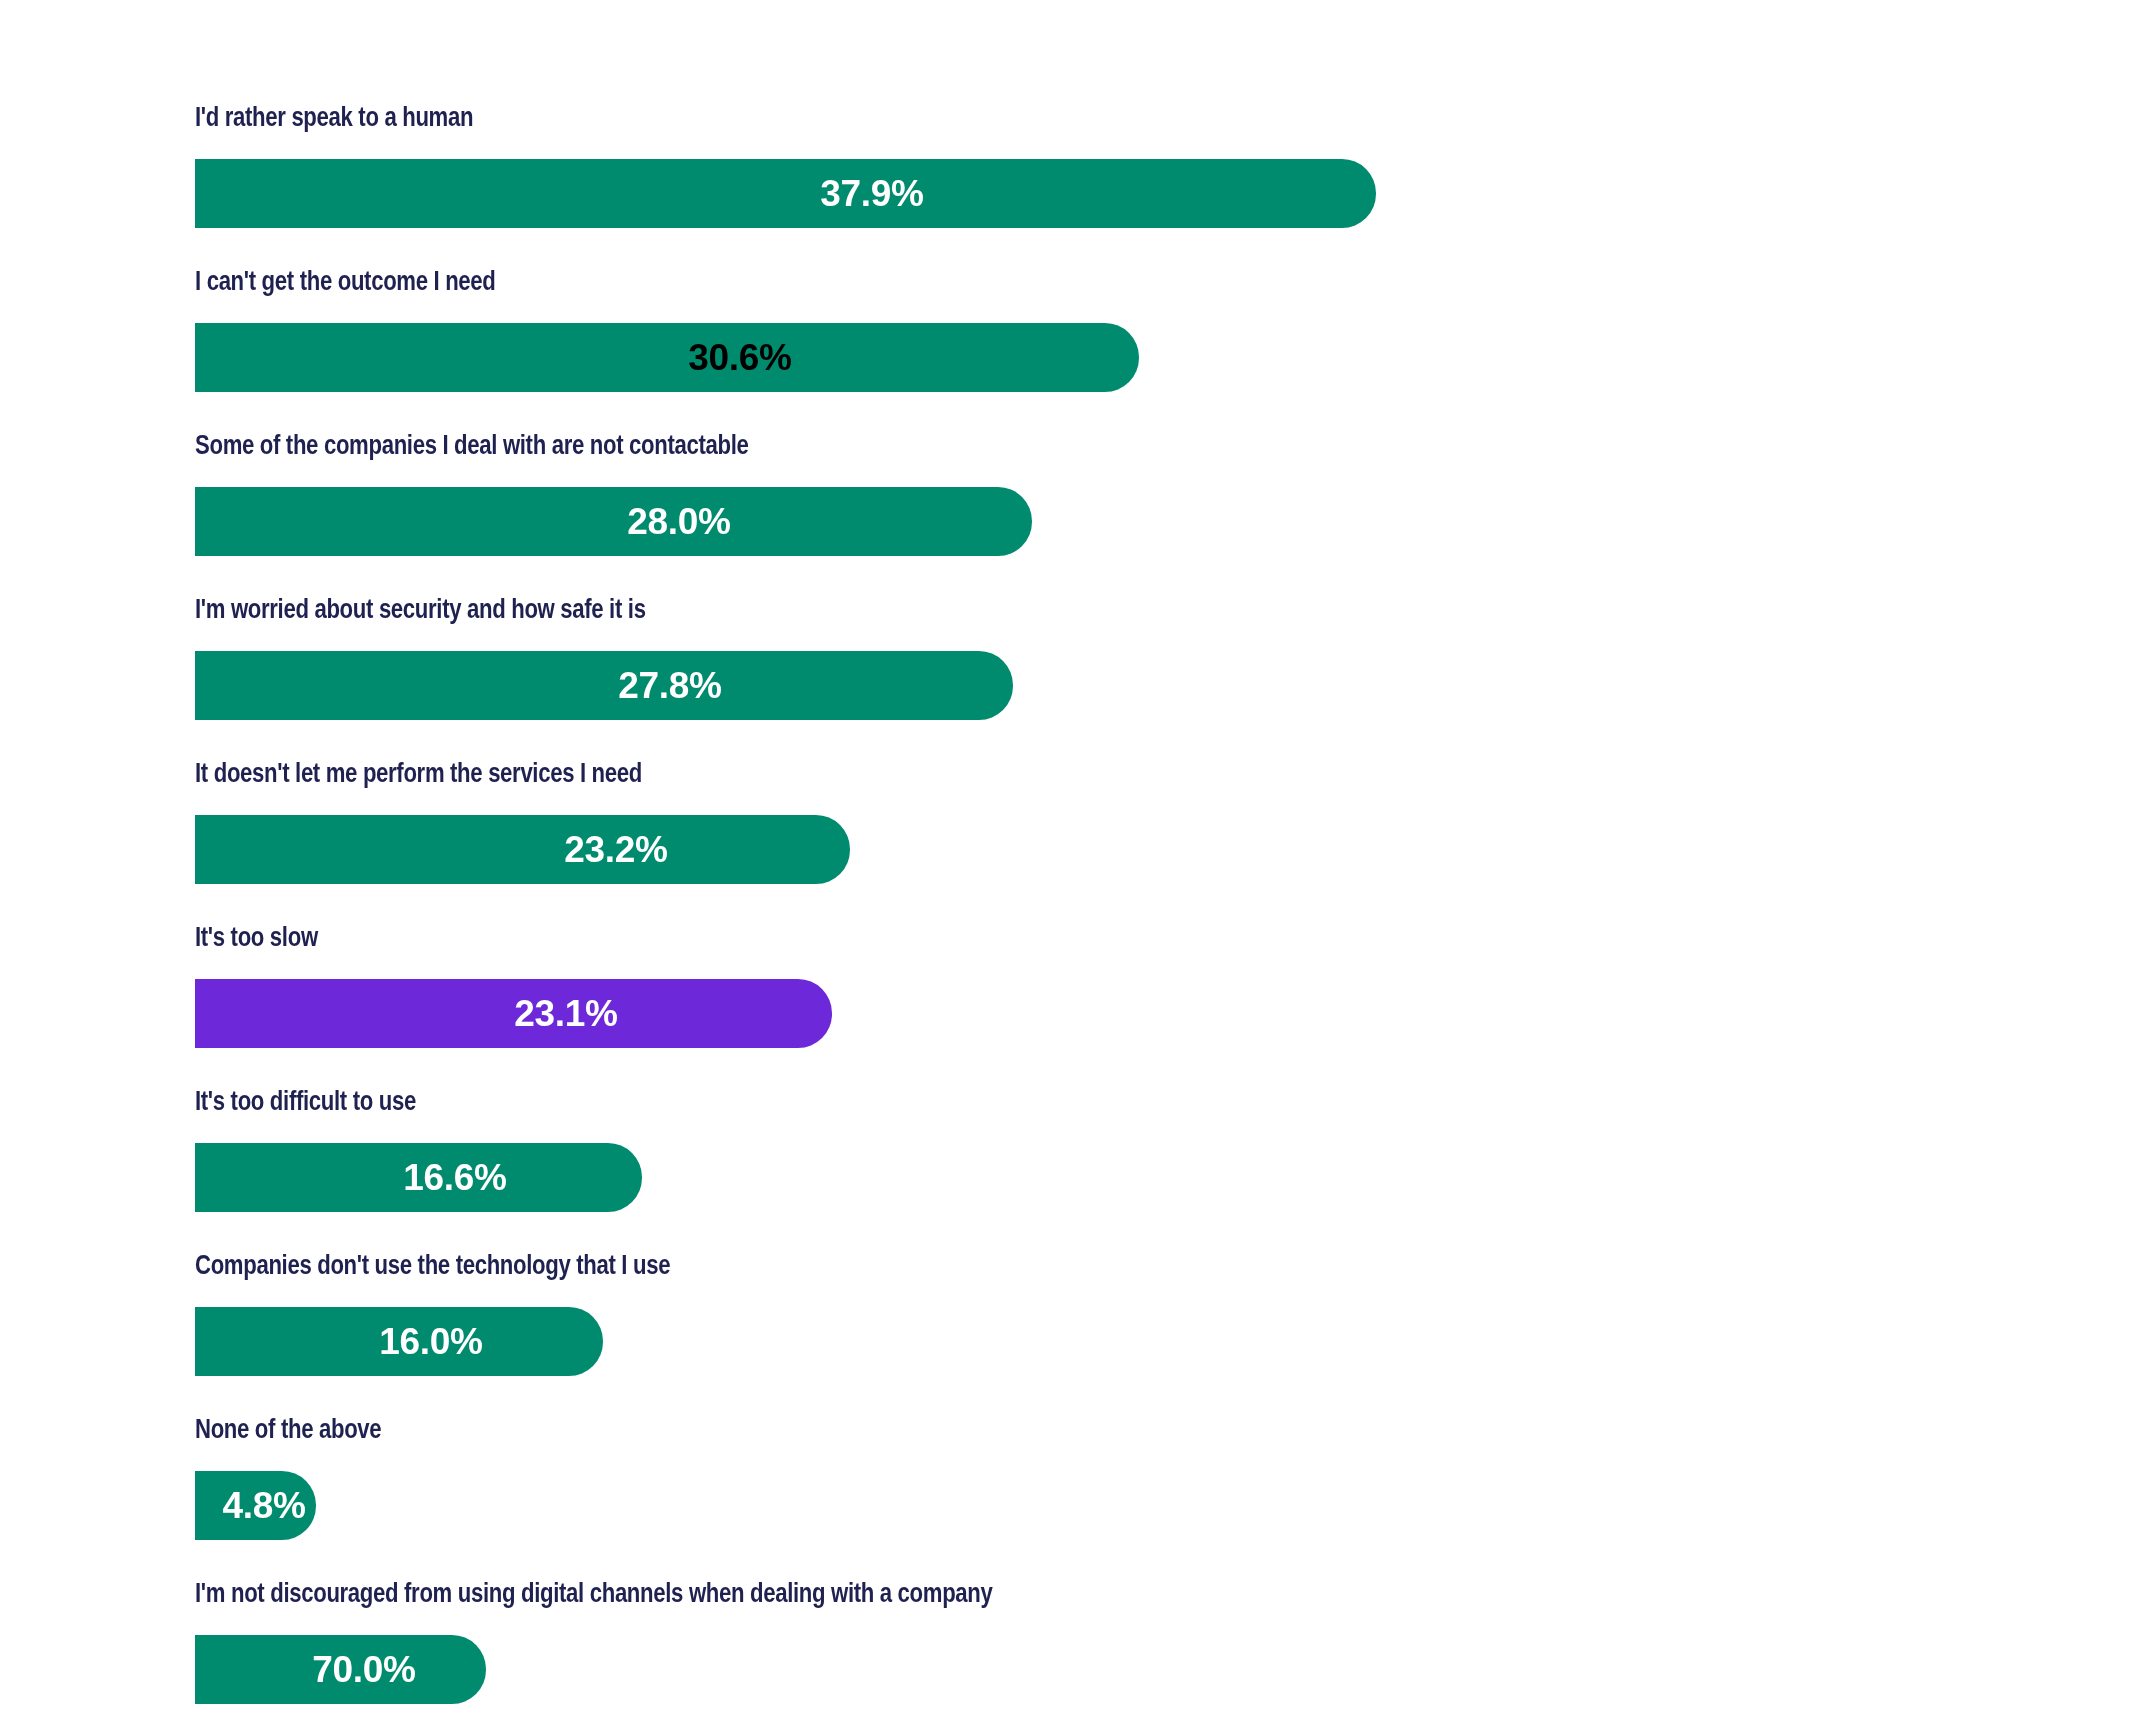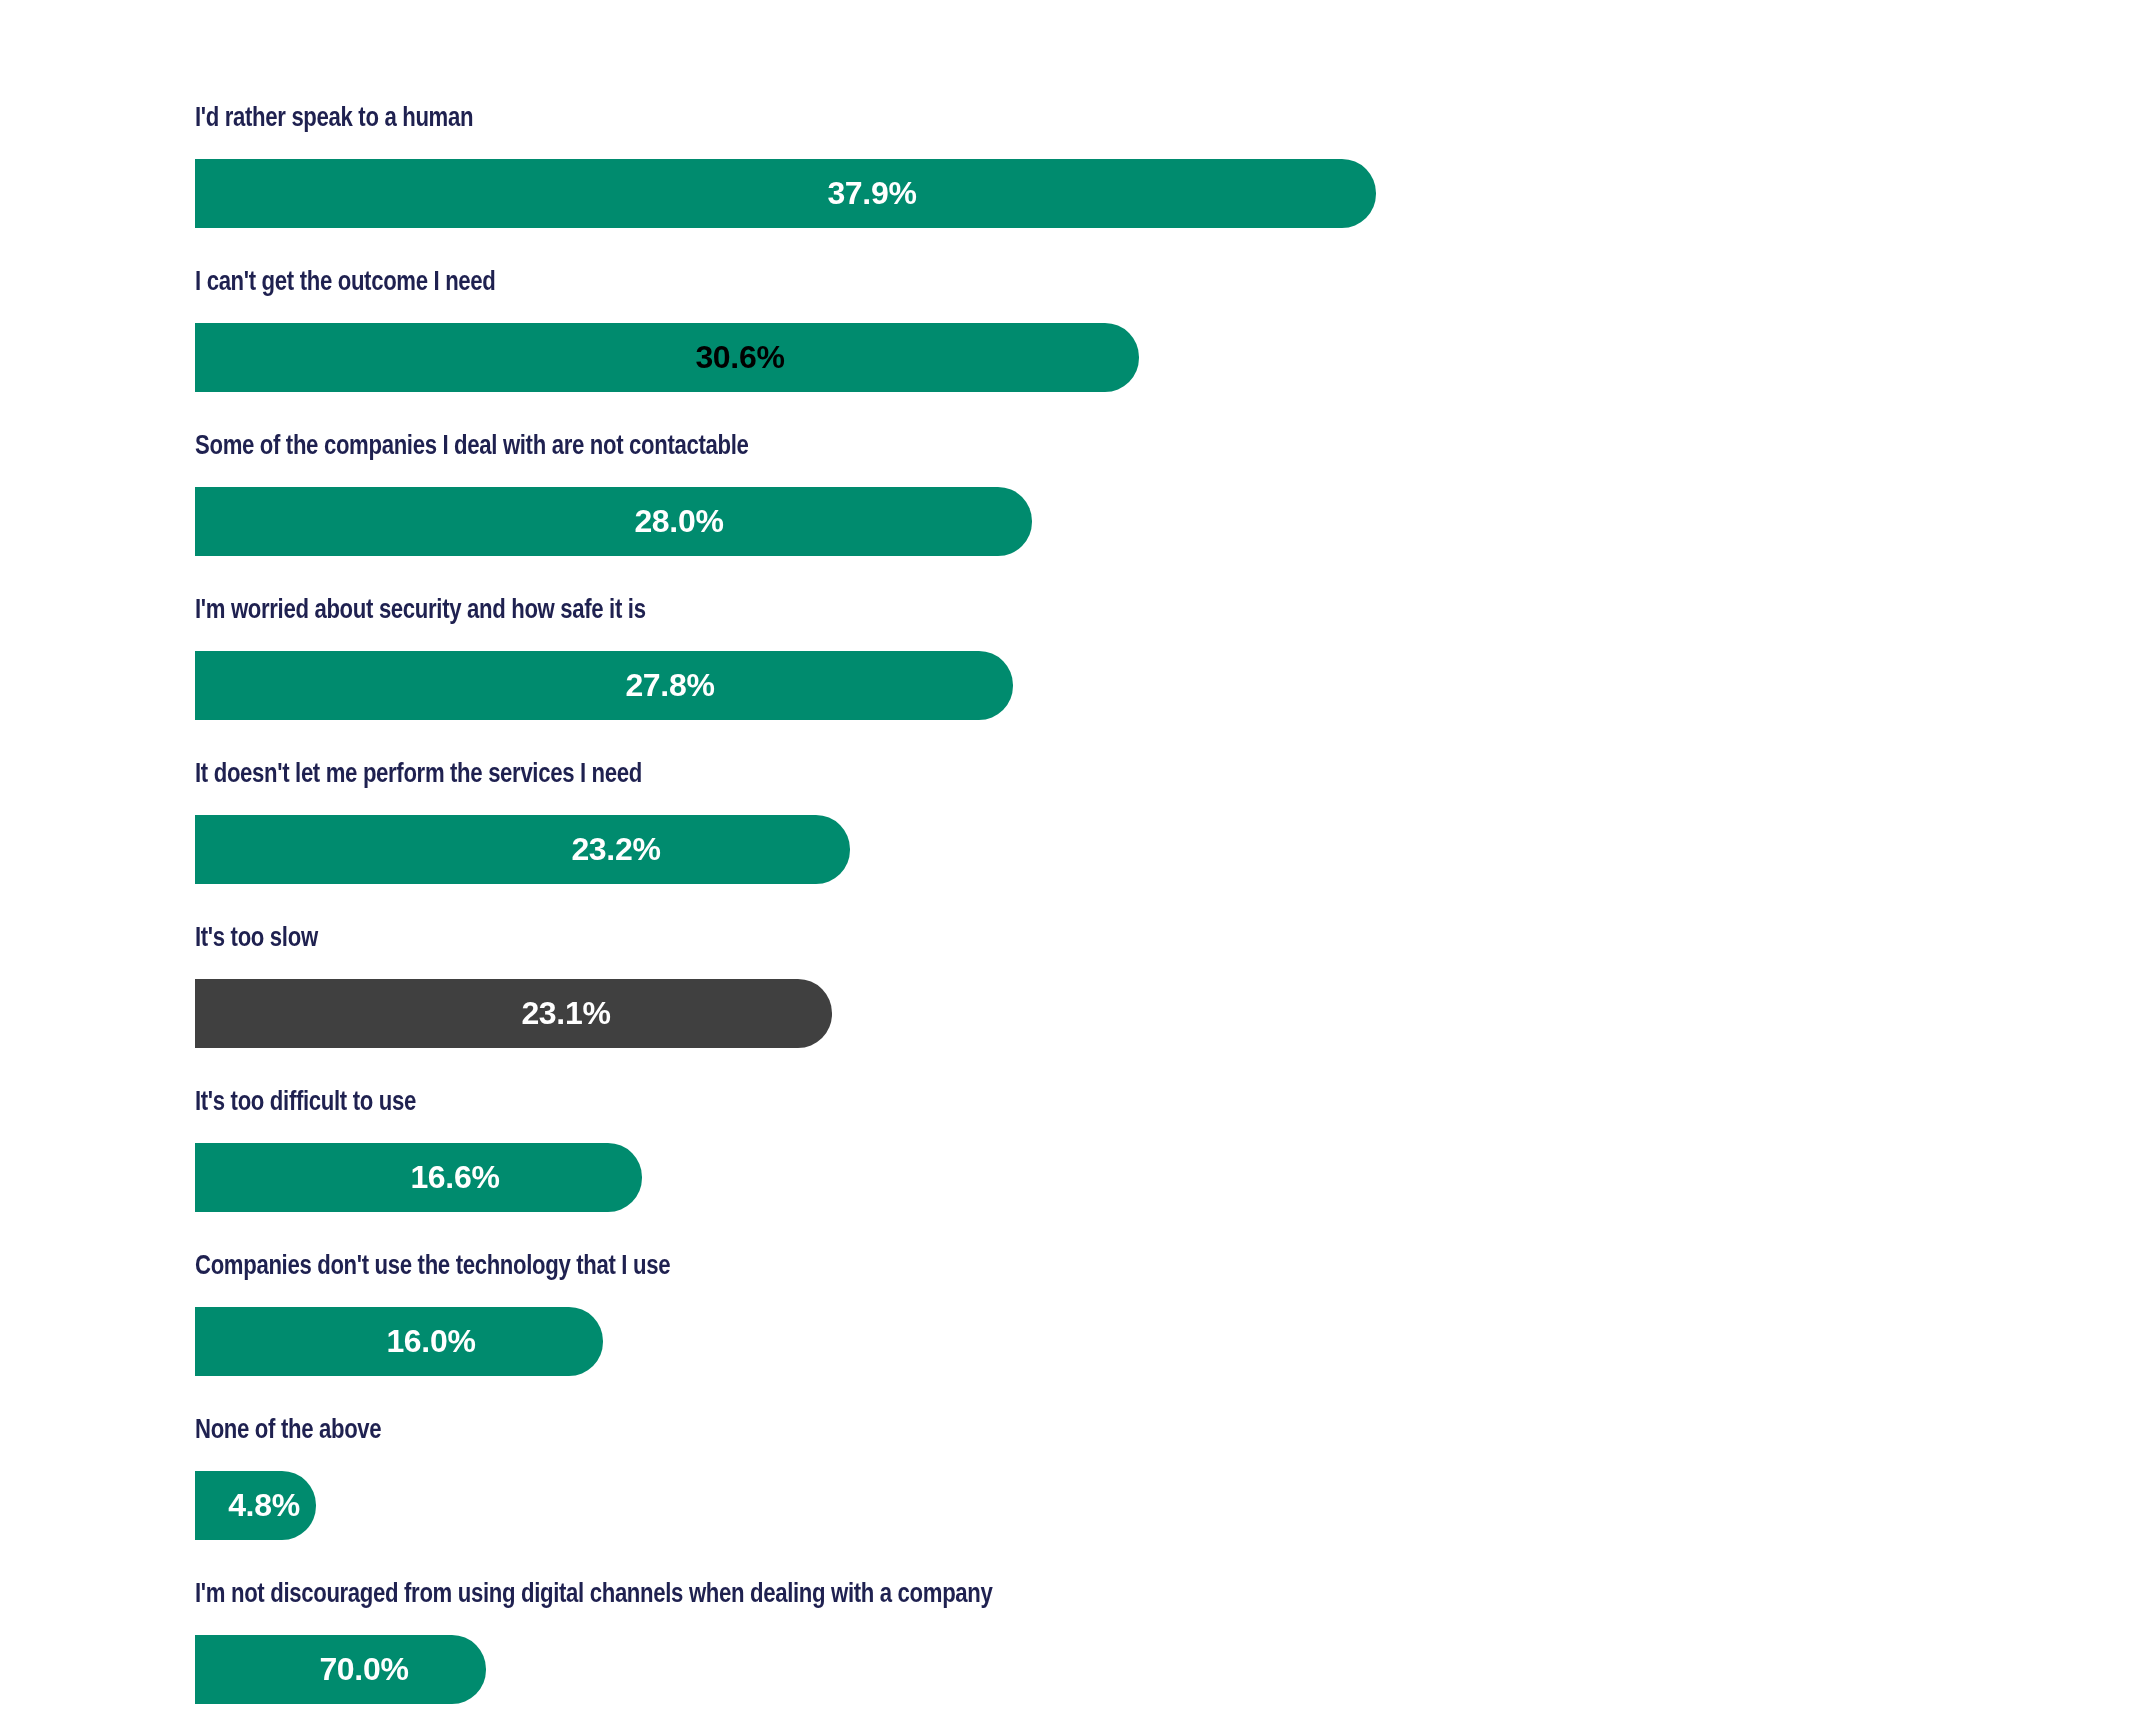--- a/index.html
+++ b/index.html
@@ -62,21 +62,21 @@
     display: block;
   }
   .bar-value {
     position: absolute;
     top: 0;
     height: 69px;
     line-height: 69px;
     color: #ffffff;
     font-family: "Liberation Sans", sans-serif;
     font-weight: bold;
-    font-size: 32px;
+    font-size: 37px;
     letter-spacing: -0.3px;
     white-space: nowrap;
     transform: translateX(-50%);
   }
 </style>
 </head>
 <body>
 
 <div id="chart-root" style="background: rgb(255, 255, 255);">
   <div class="rows">
@@ -122,21 +122,21 @@
       <div class="bar-track">
         <div class="bar" style="width: 655px; background: rgb(0, 139, 110);">
           <span class="bar-value" style="left: 380px; color: rgb(255, 255, 255); margin-left: 41px;">23.2%</span>
         </div>
       </div>
     </div>
 
     <div class="row">
       <div class="row-label" style="color: rgb(31, 33, 80);">It's too slow</div>
       <div class="bar-track">
-        <div class="bar" style="width: 637px; background: #404040;">
+        <div class="bar" style="width: 637px; background: #6d28d9;">
           <span class="bar-value" style="left: 371px; color: rgb(255, 255, 255);">23.1%</span>
         </div>
       </div>
     </div>
 
     <div class="row">
       <div class="row-label" style="color: rgb(31, 33, 80);">It's too difficult to use</div>
       <div class="bar-track">
         <div class="bar" style="width: 447px; background: rgb(0, 139, 110);">
           <span class="bar-value" style="left: 260px; color: rgb(255, 255, 255);">16.6%</span>

